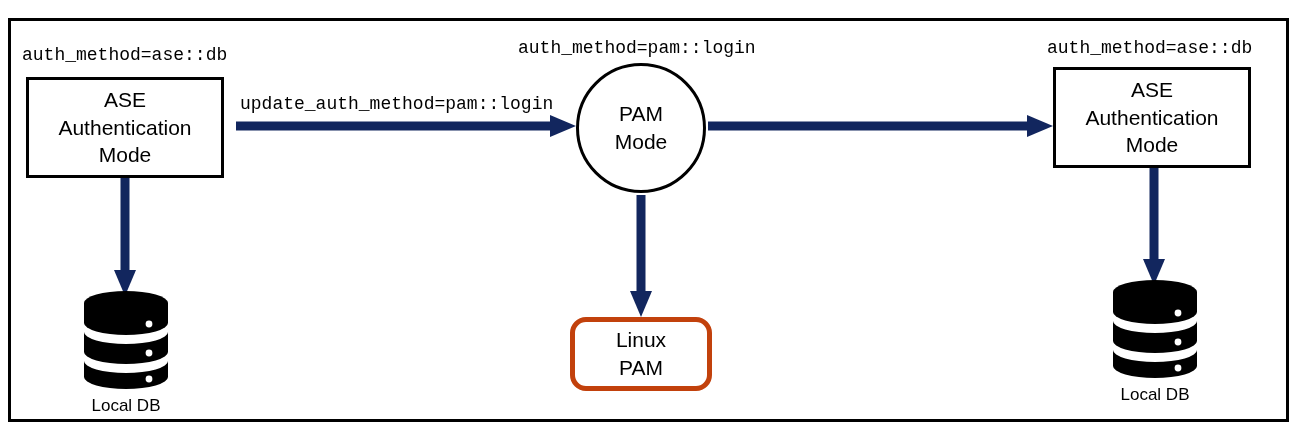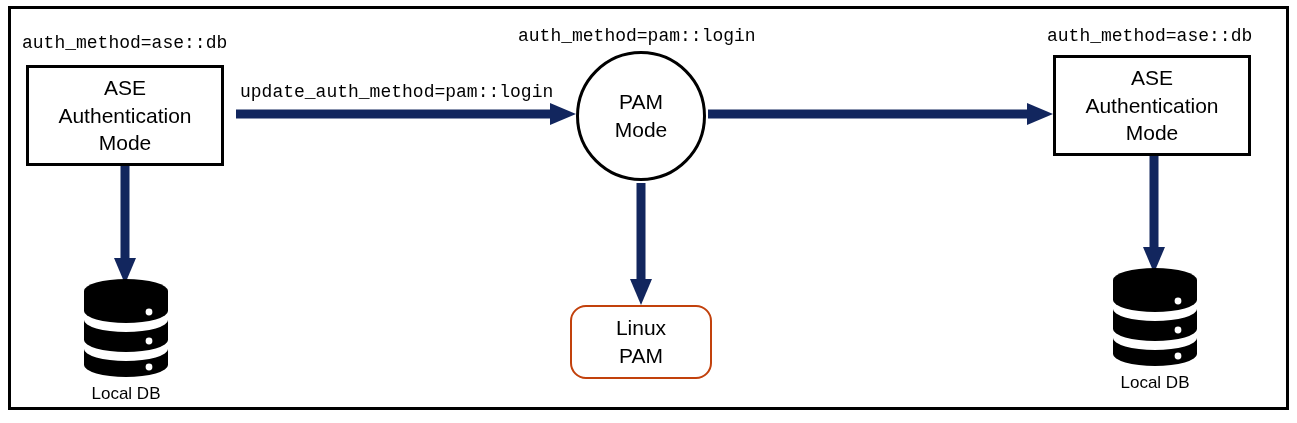--- a/index.html
+++ b/index.html
@@ -11,20 +11,21 @@
     width: 1297px;
     height: 423px;
     font-family: "Liberation Sans", sans-serif;
     overflow: hidden;
   }
   #canvas {
     position: relative;
     width: 1297px;
     height: 358px;
     background: #ffffff;
+    margin-top: 12px;
   }
   .frame {
     position: absolute;
     left: 8px;
     top: 6px;
     width: 1281px;
     height: 404px;
     border: 3px solid #000000;
     box-sizing: border-box;
   }
@@ -60,21 +61,21 @@
     flex-direction: column;
     align-items: center;
     justify-content: center;
     font-size: 21px;
     color: #000000;
     line-height: 1.32;
     text-align: center;
   }
   .node-rounded {
     position: absolute;
-    border: 2px solid #c2410c;
+    border: 5px solid #c2410c;
     background: #ffffff;
     border-radius: 16px;
     box-sizing: border-box;
     display: flex;
     flex-direction: column;
     align-items: center;
     justify-content: center;
     font-size: 21px;
     color: #000000;
     line-height: 1.32;

